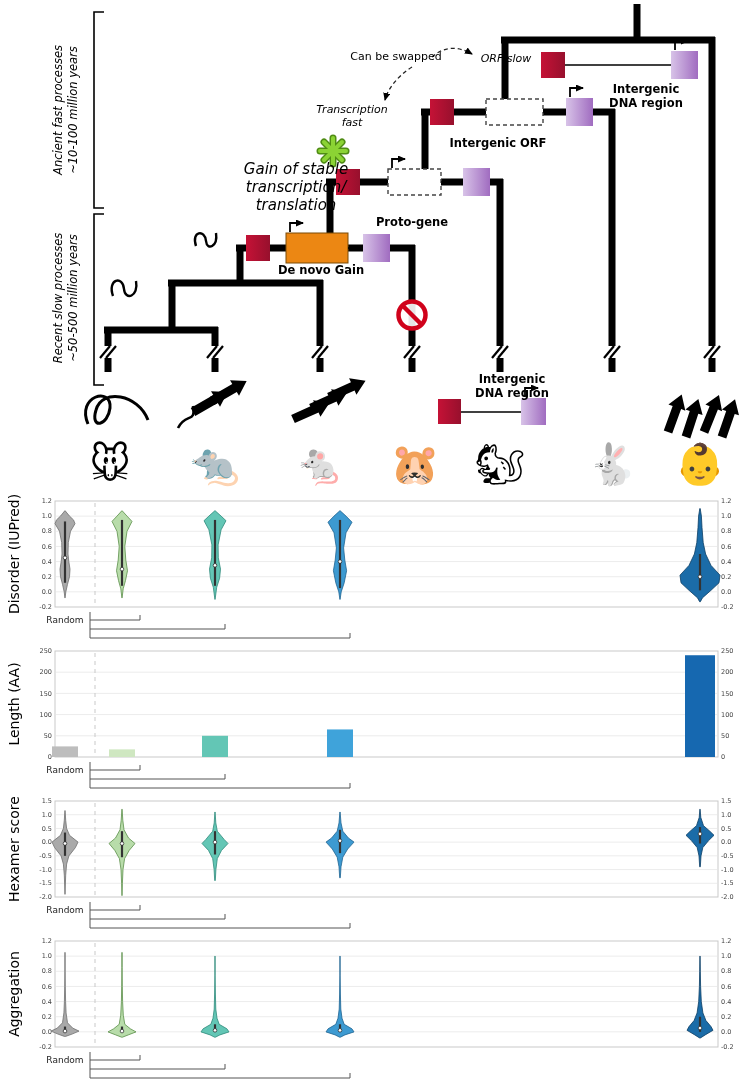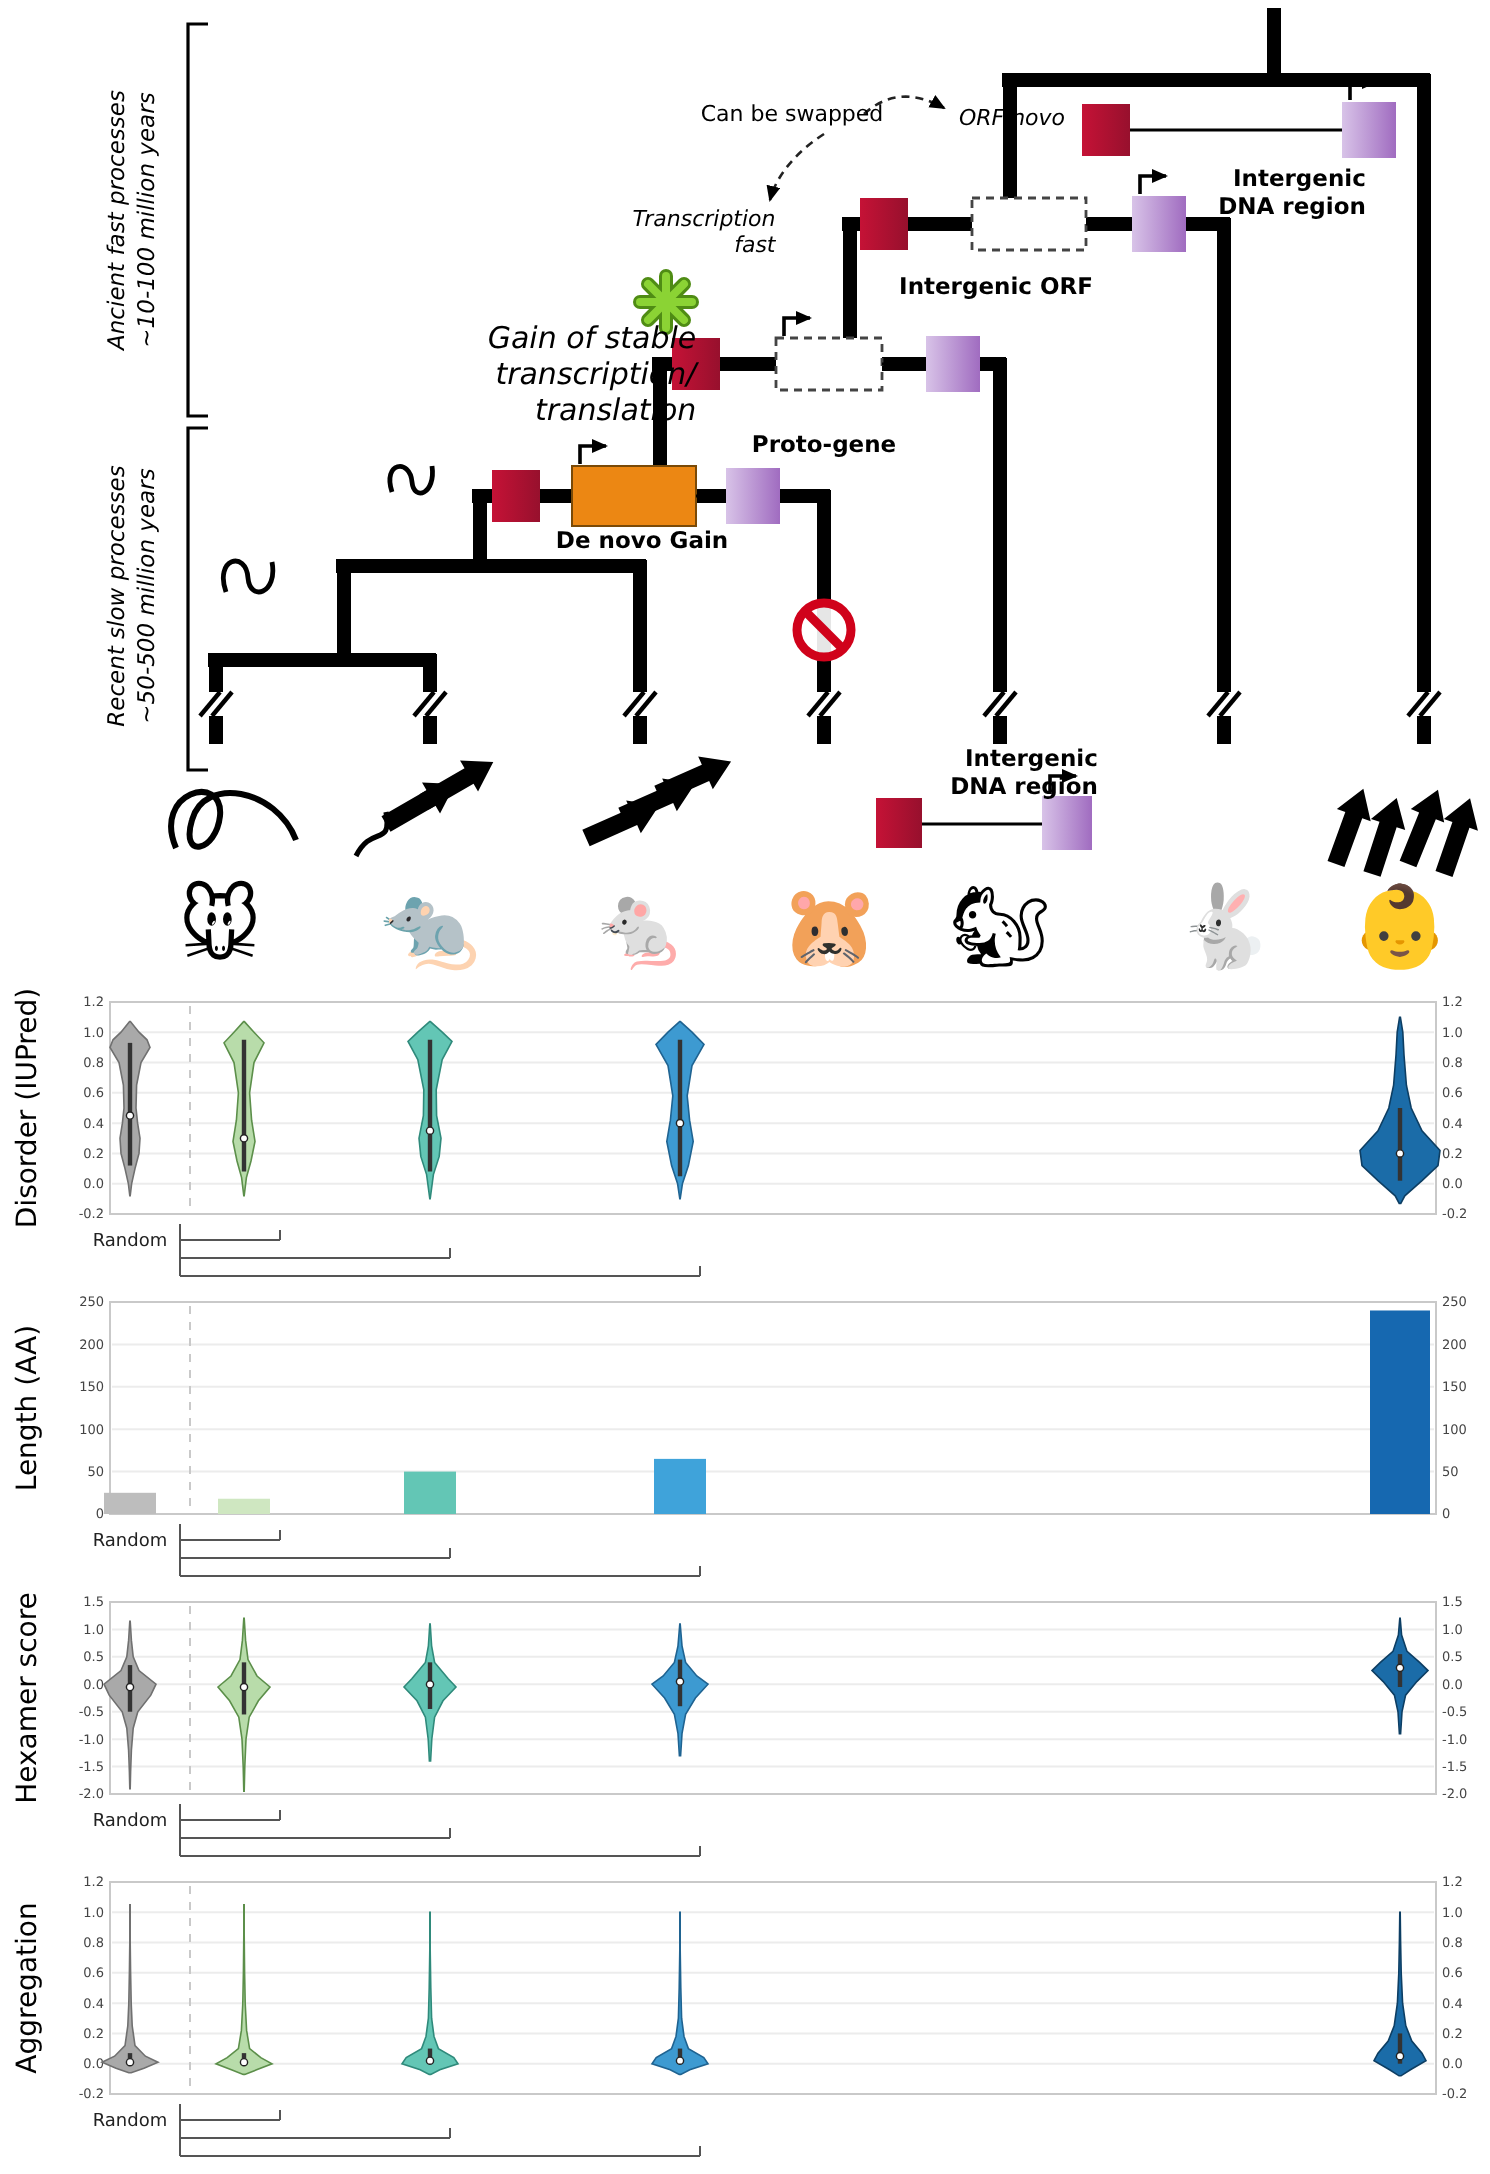--- a/index.html
+++ b/index.html
@@ -1,21 +1,21 @@
 <!DOCTYPE html>
 <html><head>
 <meta charset="utf-8">
 <style>
   *{margin:0;padding:0;box-sizing:border-box}
   html,body{background:#fff}
   .fig{position:relative;width:745px;height:1087px;background:#fff;overflow:hidden;
        font-family:"DejaVu Sans","Liberation Sans",sans-serif;color:#000}
   .tree-area{position:relative;width:745px;height:495px}
   .tree-area svg{position:absolute;left:0;top:0}
-  .lbl{position:absolute;transform:translate(-50%,-50%);text-align:right;white-space:nowrap;line-height:1.2}
+  .lbl{position:absolute;transform:translate(-50%,-50%);text-align:center;white-space:nowrap;line-height:1.2}
   .bold{font-weight:bold;font-size:11.5px}
   .ital{font-style:italic;font-size:11px}
   .small{font-size:11px}
   .era{position:absolute;transform:translate(-50%,-50%) rotate(-90deg);text-align:center;
        font-style:italic;font-size:11.5px;line-height:1.3;white-space:nowrap}
   .animal{position:absolute;top:464px;transform:translate(-50%,-50%);font-size:40px;line-height:1}
   .panel{position:relative;width:745px}
   .panel svg{display:block}
   .ylabel{position:absolute;left:14px;transform:translate(-50%,-50%) rotate(-90deg);
           font-size:14px;white-space:nowrap;color:#000}
@@ -192,21 +192,21 @@
     <div class="lbl bold" style="left:412px;top:223px">Proto-gene</div>
     <div class="lbl bold" style="left:321px;top:271px">
       <span style="">De novo</span><span> Gain</span>
     </div>
     <div class="lbl bold" style="left:512px;top:387px">
       <div>Intergenic</div>
       <div>DNA region</div>
     </div>
 
     <div class="lbl small" style="left:396px;top:57px">Can be swapped</div>
-    <div class="lbl ital" style="left:506px;top:59px">ORF novo</div>
+    <div class="lbl ital" style="left:506px;top:59px">ORF slow</div>
     <div class="lbl ital" style="left:352px;top:116px">
       <div>Transcription</div>
       <div>fast</div>
     </div>
     <div class="lbl ital" style="left:296px;top:187px;font-size:15px">
       <div>Gain of stable</div>
       <div>transcription/</div>
       <div>translation</div>
     </div>
 

